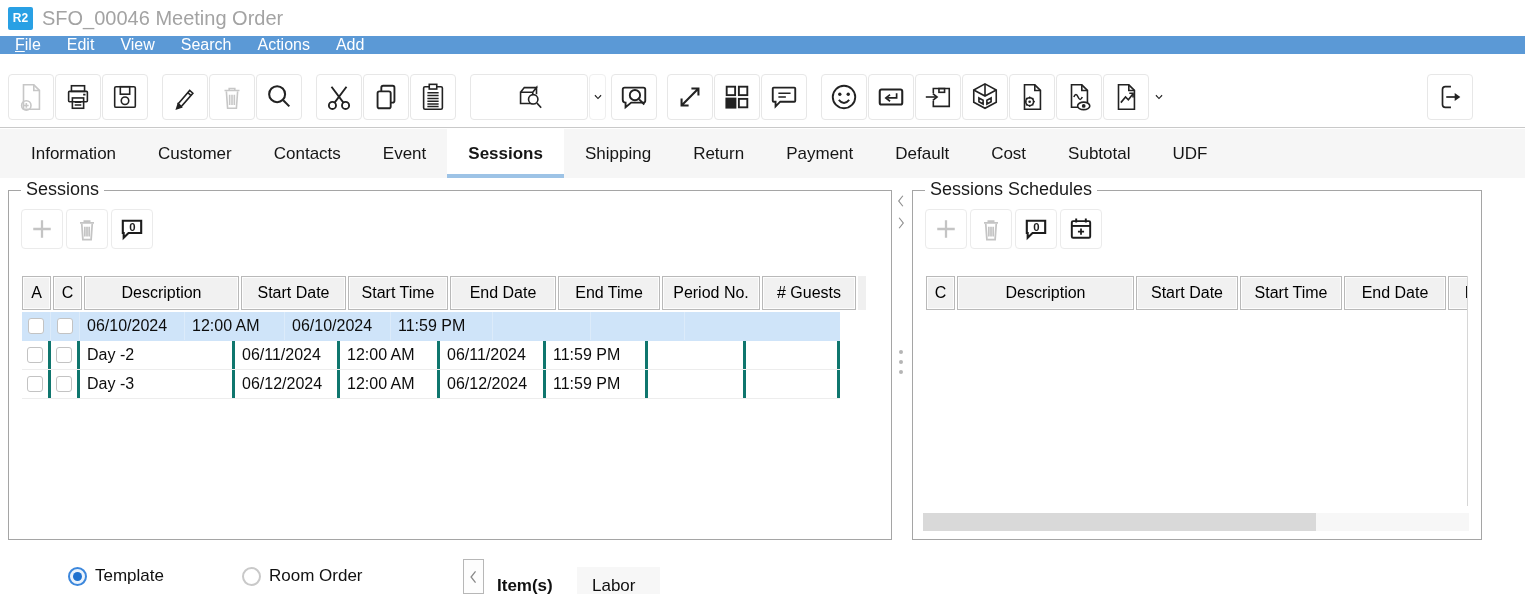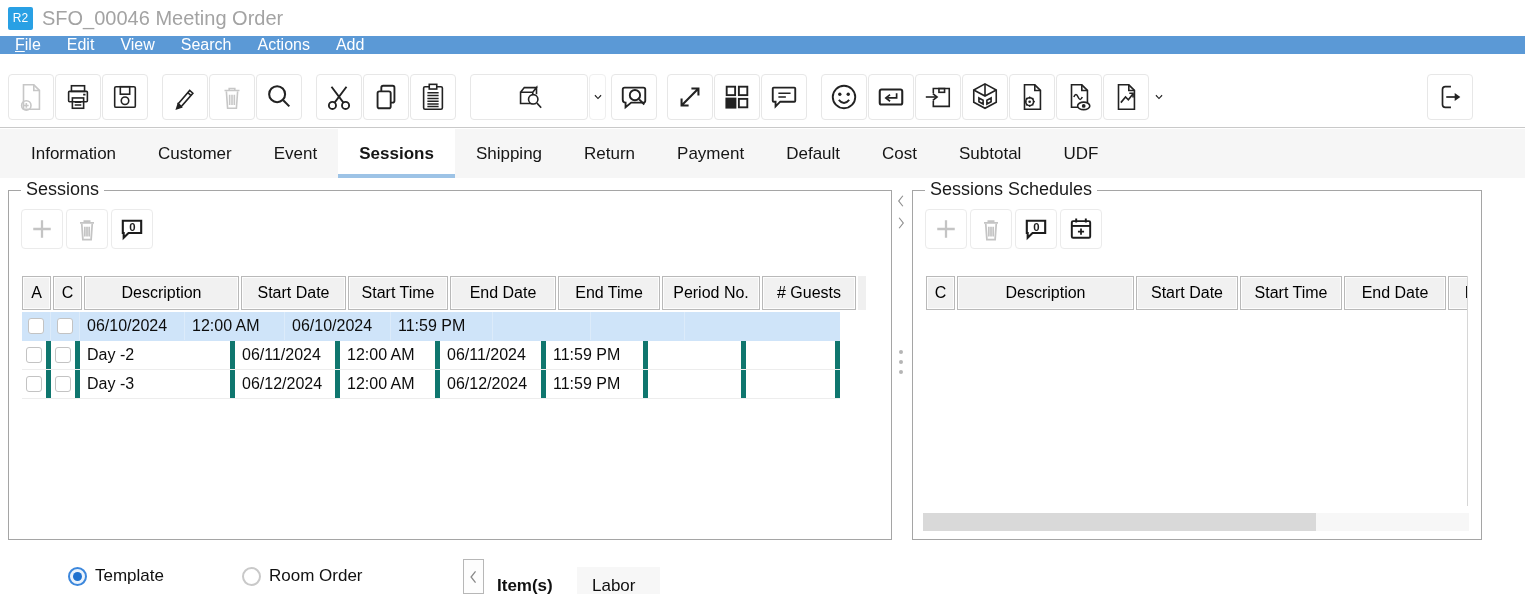--- a/index.html
+++ b/index.html
@@ -2,21 +2,21 @@
 <html><head>
 <meta charset="utf-8">
 <style>
   * { margin:0; padding:0; box-sizing:border-box; }
   html,body { background:#fff; }
   body { font-family:"Liberation Sans","DejaVu Sans",sans-serif; }
   .window { position:relative; width:1525px; height:594px; background:#fff; overflow:hidden; }
 
   
   .titlebar { position:absolute; left:0; top:0; width:100%; height:36px; background:#fff; display:flex; align-items:center; }
-  .app-badge { margin-left:8px; width:25px; height:23px; background:#29a0e4; color:#fff; font-size:12px; font-weight:normal;
+  .app-badge { margin-left:8px; width:25px; height:23px; background:#29a0e4; color:#fff; font-size:12px; font-weight:bold;
                display:flex; align-items:center; justify-content:center; border-radius:2px; }
   .title-text { margin-left:9px; font-size:20px; color:#a3a3a3; }
 
   
   .menubar { position:absolute; left:0; top:36px; width:100%; height:18px; background:#5b99d6; display:flex; align-items:center; padding-left:2px; }
   .menu-item { color:#fff; font-size:16px; padding:0 13px; cursor:default; }
   .menu-item.first::first-letter { text-decoration:underline; }
 
   
   .toolbar { position:absolute; left:0; top:67px; width:100%; height:61px; background:#fff;
@@ -52,21 +52,21 @@
   .gridwrap.left-grid { width:844px; }
   .gridwrap.right-grid { width:542px; border-right:1px solid #d6d6d6; height:230px; }
   .ghead { display:flex; height:34px; }
   .hcell { background:#f1f1f1; border:1px solid #b9b9b9; box-shadow:inset 0 0 0 1px #fdfdfd;
            display:flex; align-items:center; justify-content:center; font-size:16px; color:#000;
            margin-right:2px; flex:none; }
   .hfiller { background:#f0f0f0; flex:1; }
   .grow { display:flex; height:29px; align-items:center; border-bottom:1px solid #ededed; background:#fff; }
   .grow.selected { background:#cfe4f9; border-bottom:1px solid #cfe4f9; }
   .gcell { height:100%; display:flex; align-items:center; font-size:16px; color:#0d0d0d;
-           border-right:5px solid #0f766e; padding-left:7px; flex:none; }
+           border-right:3px solid #0f766e; padding-left:7px; flex:none; }
   .grow.selected .gcell { border-right:1px solid #dcebfa; }
   .gcell.center { justify-content:center; padding-left:0; }
   
   .w-a{width:29px}.w-c{width:29px}.w-desc{width:155px}.w-sd{width:105px}.w-st{width:100px}
   .w-ed{width:106px}.w-et{width:102px}.w-pn{width:98px}.w-g{width:94px}
   
   .r-c{width:29px}.r-desc{width:177px}.r-sd{width:102px}.r-st{width:102px}.r-ed{width:102px}.r-e{width:44px}
   .checkbox { width:16px; height:16px; border:1px solid #c3c3c3; border-radius:3px; background:#fff; }
 
   
@@ -376,20 +376,21 @@
     <div class="exit-wrap tbtn">
         <svg class="ic">
           <use href="#i-exit"></use>
         </svg>
       </div>
   </div>
 
   <div class="tabstrip">
     <div class="tab">Information</div>
     <div class="tab">Customer</div>
+    <div class="tab">Contacts</div>
     <div class="tab">Event</div>
     <div class="tab active">Sessions</div>
     <div class="tab">Shipping</div>
     <div class="tab">Return</div>
     <div class="tab">Payment</div>
     <div class="tab">Default</div>
     <div class="tab">Cost</div>
     <div class="tab">Subtotal</div>
     <div class="tab">UDF</div>
   </div>

